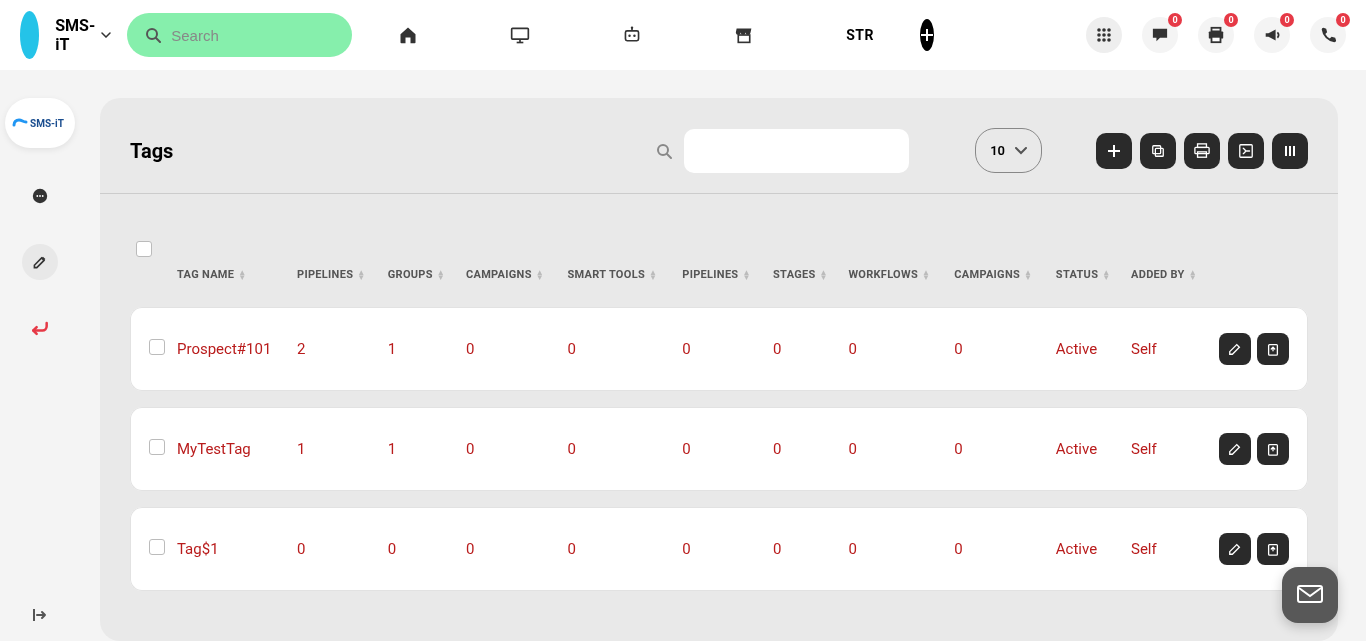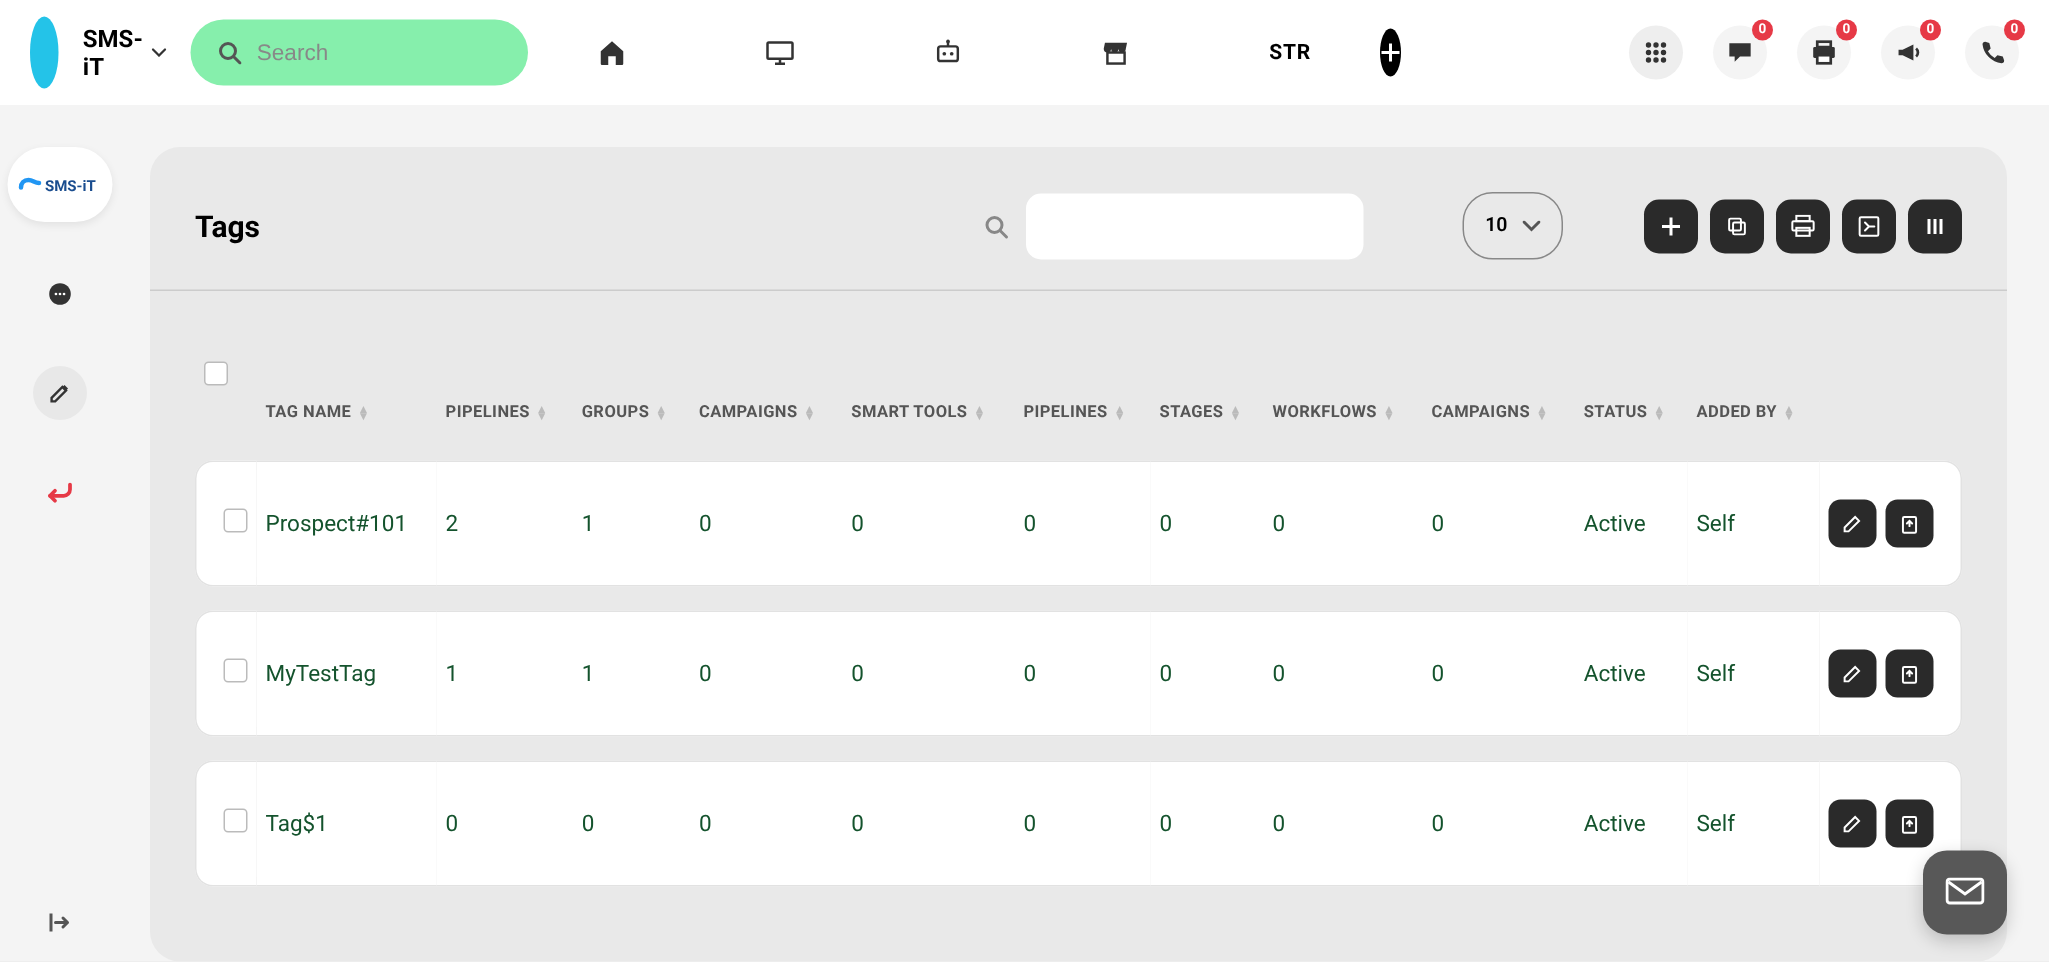--- a/index.html
+++ b/index.html
@@ -53,21 +53,21 @@
   .dark-btns { display:flex; gap:8px; }
 
   
   .table-wrap { }
   .table { width:100%; border-spacing:0 16px; }
   .table thead th { text-align:left; font-size:11px; font-weight:700; color:#555; padding:10px 6px; letter-spacing:0.3px; }
   .th-inner { display:flex; align-items:center; gap:4px;margin-top:48px; }
   .sort-arrows { display:flex; flex-direction:column; line-height:5px; color:#bbb; font-size:8px; }
 
   .table tbody tr { background:#fff; }
-  .table tbody td { padding:0 6px; height:84px; border-top:1px solid #e2e2e2; border-bottom:1px solid #e2e2e2; font-size:15px; color:#14532d; }
+  .table tbody td { padding:0 6px; height:84px; border-top:1px solid #e2e2e2; border-bottom:1px solid #e2e2e2; font-size:15px; color:#b91c1c; }
   .table tbody td:first-child { border-left:1px solid #e2e2e2; border-top-left-radius:12px; border-bottom-left-radius:12px; padding-left:18px; }
   .table tbody td:last-child { border-right:1px solid #e2e2e2; border-top-right-radius:12px; border-bottom-right-radius:12px; padding-right:18px; }
 
   .row-actions { display:flex; gap:6px; }
   .row-btn { width:32px; height:32px; border-radius:8px; background:#2a2a2a; display:flex; align-items:center; justify-content:center; }
 
   .chk { width:16px; height:16px; border:1.5px solid #bbb; border-radius:3px; background:#fff; display:inline-block; }
 
   
   .help-fab { position:absolute; right:28px; bottom:18px; width:56px; height:56px; border-radius:16px; background:#585858; display:flex; align-items:center; justify-content:center; box-shadow:0 4px 12px rgba(0,0,0,0.2); }

